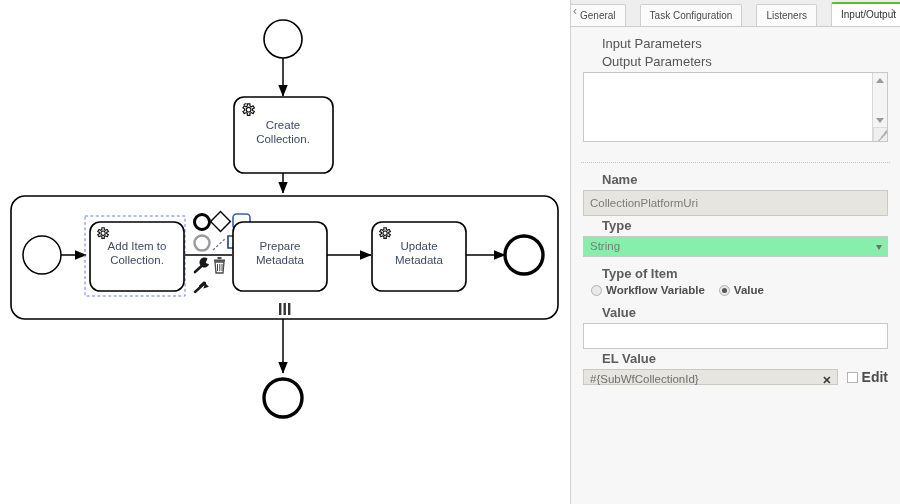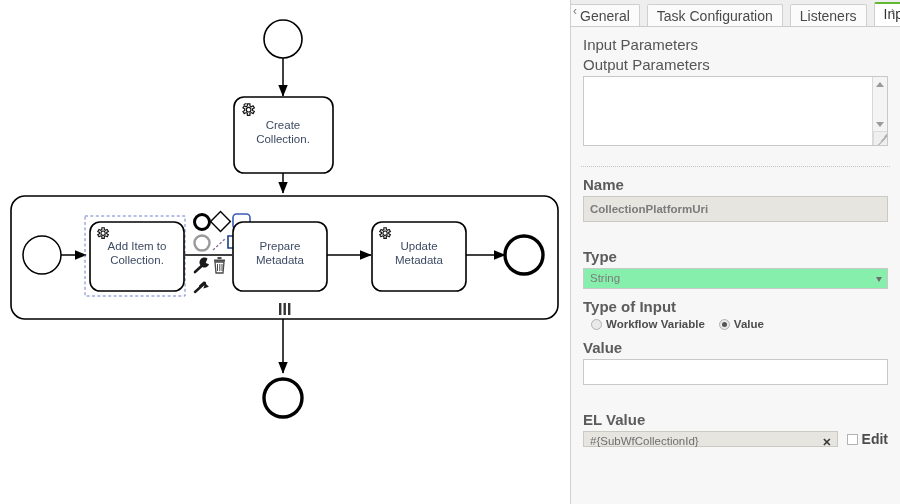--- a/index.html
+++ b/index.html
@@ -55,22 +55,22 @@
     align-items: flex-end;
     padding-left: 2px;
     box-sizing: border-box;
     white-space: nowrap;
   }
   .tab {
     position: relative;
     height: 22px;
     line-height: 22px;
     padding: 0 9px;
-    margin-right: 7px;
-    font-size: 14px;
+    margin-right: 14px;
+    font-size: 10px;
     color: #4a4a4a;
     background: #fbfbfb;
     border: 1px solid #cfcfcf;
     border-bottom: none;
     border-radius: 2px 2px 0 0;
     box-sizing: border-box;
     flex: none;
   }
   .tab.active {
     background: #ffffff;
@@ -104,24 +104,25 @@
     font-style: italic;
     color: #5a5f66;
     margin-bottom: 9px;
   }
   .divider {
     border-top: 1px dotted #c4c4c4;
     margin: 7px 10px 0 10px;
     height: 0;
   }
   .field-label {
-    font-size: 15px;
+    font-size: 13px;
     color: #5c5c5c;
     margin-bottom: 3px;
     font-weight: bold;
+    margin-left: 19px;
   }
   .field-label.plain { font-weight: normal; color: #555; }
 
   
   .listbox {
     position: relative;
     background: #ffffff;
     border: 1px solid #c8c8c8;
     height: 72px;
     box-sizing: border-box;
@@ -197,24 +198,23 @@
     width: 100%;
     height: 21px;
     line-height: 21px;
     box-sizing: border-box;
     border: 1px solid #c8c8c8;
     background: #ffffff;
     font-family: "Liberation Sans", sans-serif;
     font-size: 11.5px;
     color: #7b7b7b;
     padding: 12px 6px;
-    margin-bottom: 26px;
+    margin-bottom: 2px;
     outline: none;
     display: block;
-    font-weight: bold;
   }
   .txt.disabled {
     background: #e7e5e0;
     color: #7b7b7b;
     border-color: #cbc9c4;
   }
   .select {
     position: relative;
     width: 100%;
     height: 21px;
@@ -495,21 +495,21 @@
 
       <div class="field-label">Name</div>
       <input class="txt disabled" type="text" readonly="" value="CollectionPlatformUri" style="">
 
       <div class="field-label">Type</div>
       <div class="select">
         <div class="sel-value">String</div>
         <span class="caret"></span>
       </div>
 
-      <div class="field-label">Type of Input</div>
+      <div class="field-label">Type of Item</div>
       <div class="radio-row">
         <div class="radio-opt">
           <span class="radio"></span>
           <span class="radio-label">Workflow Variable</span>
         </div>
         <div class="radio-opt">
           <span class="radio checked"></span>
           <span class="radio-label">Value</span>
         </div>
       </div>

